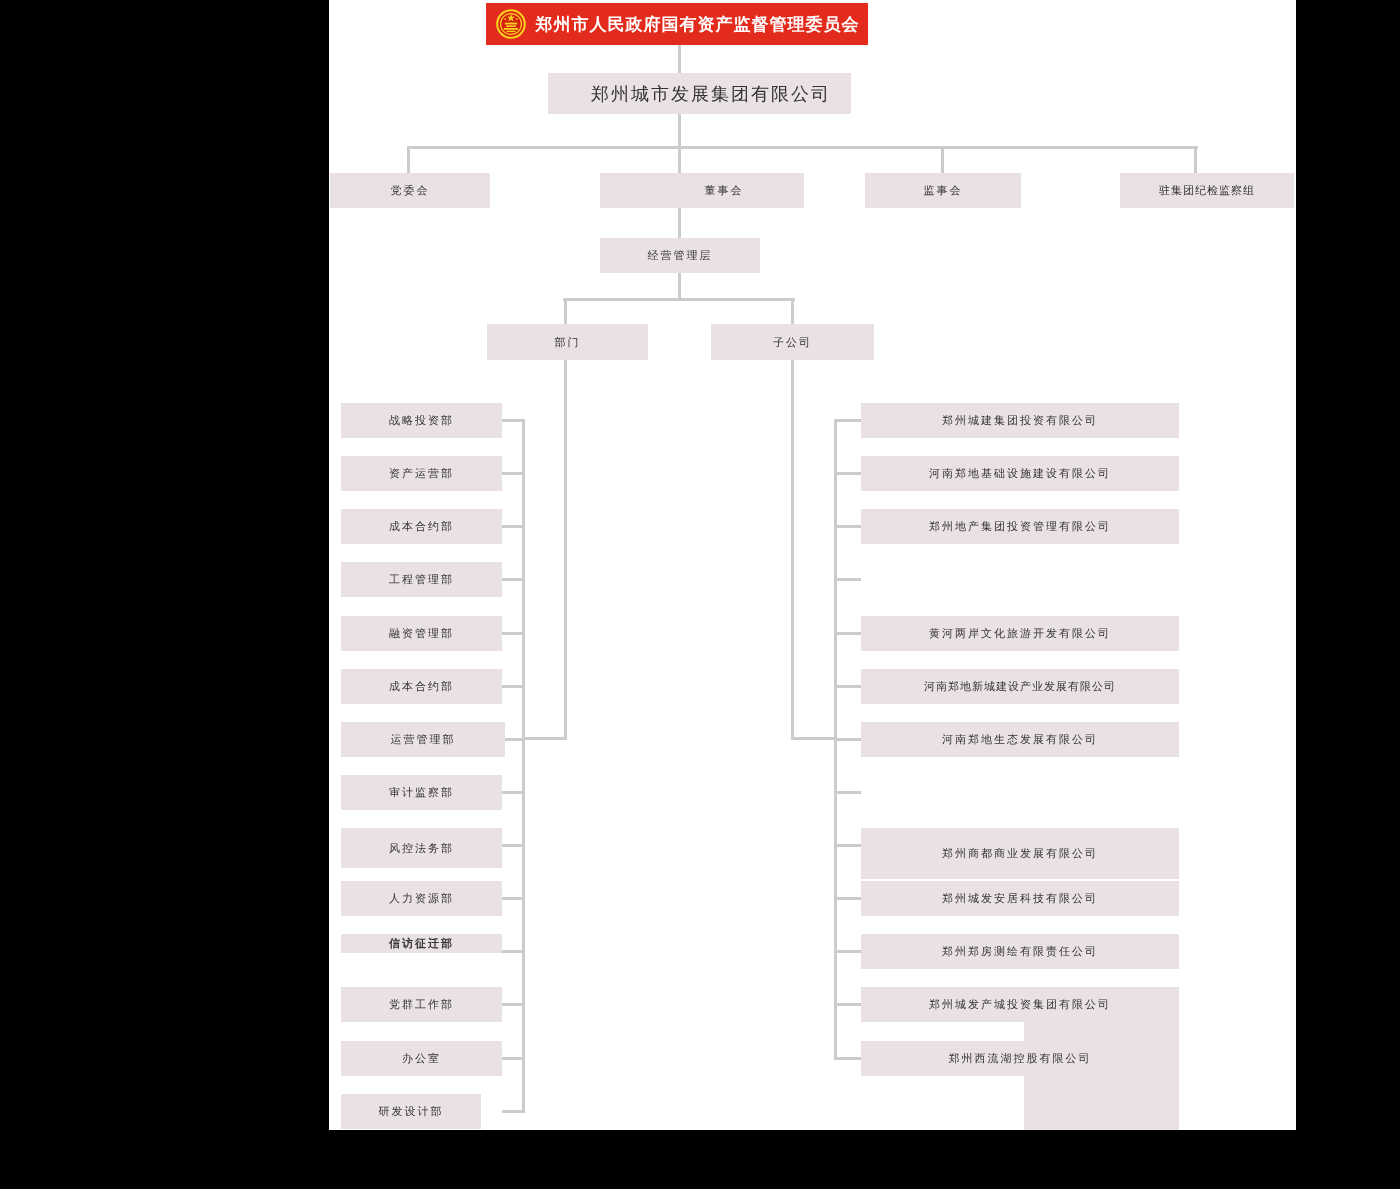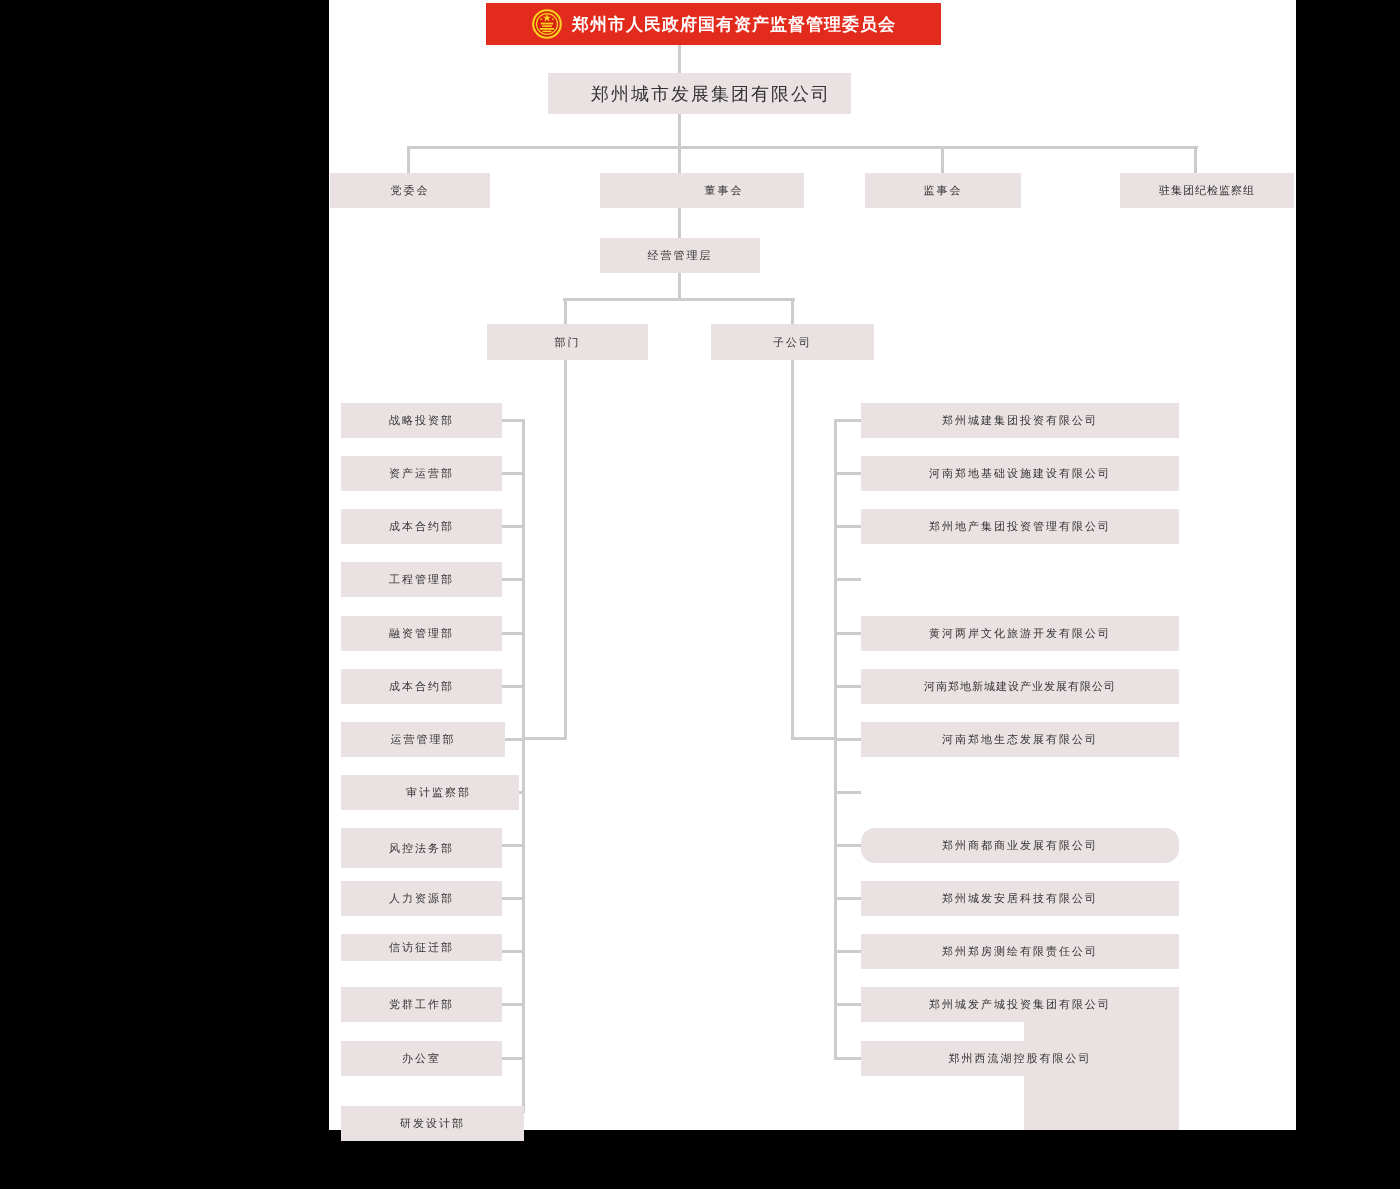--- a/index.html
+++ b/index.html
@@ -77,21 +77,21 @@
   <i class="ln" style="left:834px;top:632px;width:27px;height:3px;"></i>
   <i class="ln" style="left:834px;top:685px;width:27px;height:3px;"></i>
   <i class="ln" style="left:834px;top:738px;width:27px;height:3px;"></i>
   <i class="ln" style="left:834px;top:791px;width:27px;height:3px;"></i>
   <i class="ln" style="left:834px;top:844px;width:27px;height:3px;"></i>
   <i class="ln" style="left:834px;top:897px;width:27px;height:3px;"></i>
   <i class="ln" style="left:834px;top:950px;width:27px;height:3px;"></i>
   <i class="ln" style="left:834px;top:1003px;width:27px;height:3px;"></i>
   <i class="ln" style="left:834px;top:1057px;width:27px;height:3px;"></i>
 
-  <div class="banner" style="left:486px;top:3px;width:455px;height:42px;align-items:center;">
+  <div class="banner" style="left:486px;top:3px;width:382px;height:42px;align-items:center;">
     <svg class="emblem" viewBox="0 0 36 36" aria-hidden="true">
       <circle cx="18" cy="18" r="15.5" fill="#d8200f" stroke="#f8d01e" stroke-width="2.4"></circle>
       <circle cx="18" cy="18" r="11.8" fill="none" stroke="#f8d01e" stroke-width="1.4"></circle>
       <polygon points="18,6.5 19.2,9.8 22.6,9.8 19.9,11.9 20.9,15.2 18,13.2 15.1,15.2 16.1,11.9 13.4,9.8 16.8,9.8" fill="#f8d01e"></polygon>
       <circle cx="11.5" cy="12.5" r="1.1" fill="#f8d01e"></circle>
       <circle cx="24.5" cy="12.5" r="1.1" fill="#f8d01e"></circle>
       <rect x="11" y="16.5" width="14" height="2" fill="#f8d01e"></rect>
       <rect x="12.5" y="19.5" width="11" height="1.8" fill="#f8d01e"></rect>
       <rect x="10" y="22.5" width="16" height="2" fill="#f8d01e"></rect>
       <rect x="13" y="25.5" width="10" height="1.6" fill="#f8d01e"></rect>
@@ -111,32 +111,32 @@
   <div class="node" style="left:487px;top:324px;width:161px;height:36px;">部门</div>
   <div class="node" style="left:711px;top:324px;width:163px;height:36px;">子公司</div>
 
   <div class="node" style="left:341px;top:403px;width:161px;height:35px;">战略投资部</div>
   <div class="node" style="left:341px;top:456px;width:161px;height:35px;">资产运营部</div>
   <div class="node" style="left:341px;top:509px;width:161px;height:35px;">成本合约部</div>
   <div class="node" style="left:341px;top:562px;width:161px;height:35px;">工程管理部</div>
   <div class="node" style="left:341px;top:616px;width:161px;height:35px;">融资管理部</div>
   <div class="node" style="left:341px;top:669px;width:161px;height:35px;">成本合约部</div>
   <div class="node" style="left:341px;top:722px;width:164px;height:35px;">运营管理部</div>
-  <div class="node" style="left:341px;top:775px;width:161px;height:35px;padding-left:17px;">审计监察部</div>
+  <div class="node" style="left:341px;top:775px;width:161px;height:35px;">审计监察部</div>
   <div class="node" style="left:341px;top:828px;width:161px;height:40px;">风控法务部</div>
   <div class="node" style="left:341px;top:881px;width:161px;height:35px;">人力资源部</div>
-  <div class="node" style="left:341px;top:934px;width:161px;height:27px;">信访征迁部</div>
+  <div class="node" style="left:341px;top:934px;width:161px;height:19px;font-weight:bold;">信访征迁部</div>
   <div class="node" style="left:341px;top:987px;width:161px;height:35px;">党群工作部</div>
   <div class="node" style="left:341px;top:1041px;width:161px;height:35px;">办公室</div>
-  <div class="node" style="left:341px;top:1094px;width:183px;height:35px;margin-top:12px;">研发设计部</div>
+  <div class="node" style="left:341px;top:1094px;width:140px;height:35px;">研发设计部</div>
 
   <div class="node wide" style="left:861px;top:403px;width:318px;height:35px;">郑州城建集团投资有限公司</div>
   <div class="node wide" style="left:861px;top:456px;width:318px;height:35px;">河南郑地基础设施建设有限公司</div>
   <div class="node wide" style="left:861px;top:509px;width:318px;height:35px;">郑州地产集团投资管理有限公司</div>
   <div class="node wide" style="left:861px;top:616px;width:318px;height:35px;">黄河两岸文化旅游开发有限公司</div>
   <div class="node wide" style="left:861px;top:669px;width:318px;height:35px;letter-spacing:1px;">河南郑地新城建设产业发展有限公司</div>
   <div class="node wide" style="left:861px;top:722px;width:318px;height:35px;">河南郑地生态发展有限公司</div>
-  <div class="node wide" style="left:861px;top:828px;width:318px;height:35px;border-radius:14px;">郑州商都商业发展有限公司</div>
+  <div class="node wide" style="left:861px;top:828px;width:318px;height:51px;">郑州商都商业发展有限公司</div>
   <div class="node wide" style="left:861px;top:881px;width:318px;height:35px;">郑州城发安居科技有限公司</div>
   <div class="node wide" style="left:861px;top:934px;width:318px;height:35px;">郑州郑房测绘有限责任公司</div>
   <div class="node wide" style="left:861px;top:987px;width:318px;height:35px;">郑州城发产城投资集团有限公司</div>
   <div class="node wide" style="left:861px;top:1041px;width:318px;height:35px;">郑州西流湖控股有限公司</div>
 </div>
 
 </body></html>

